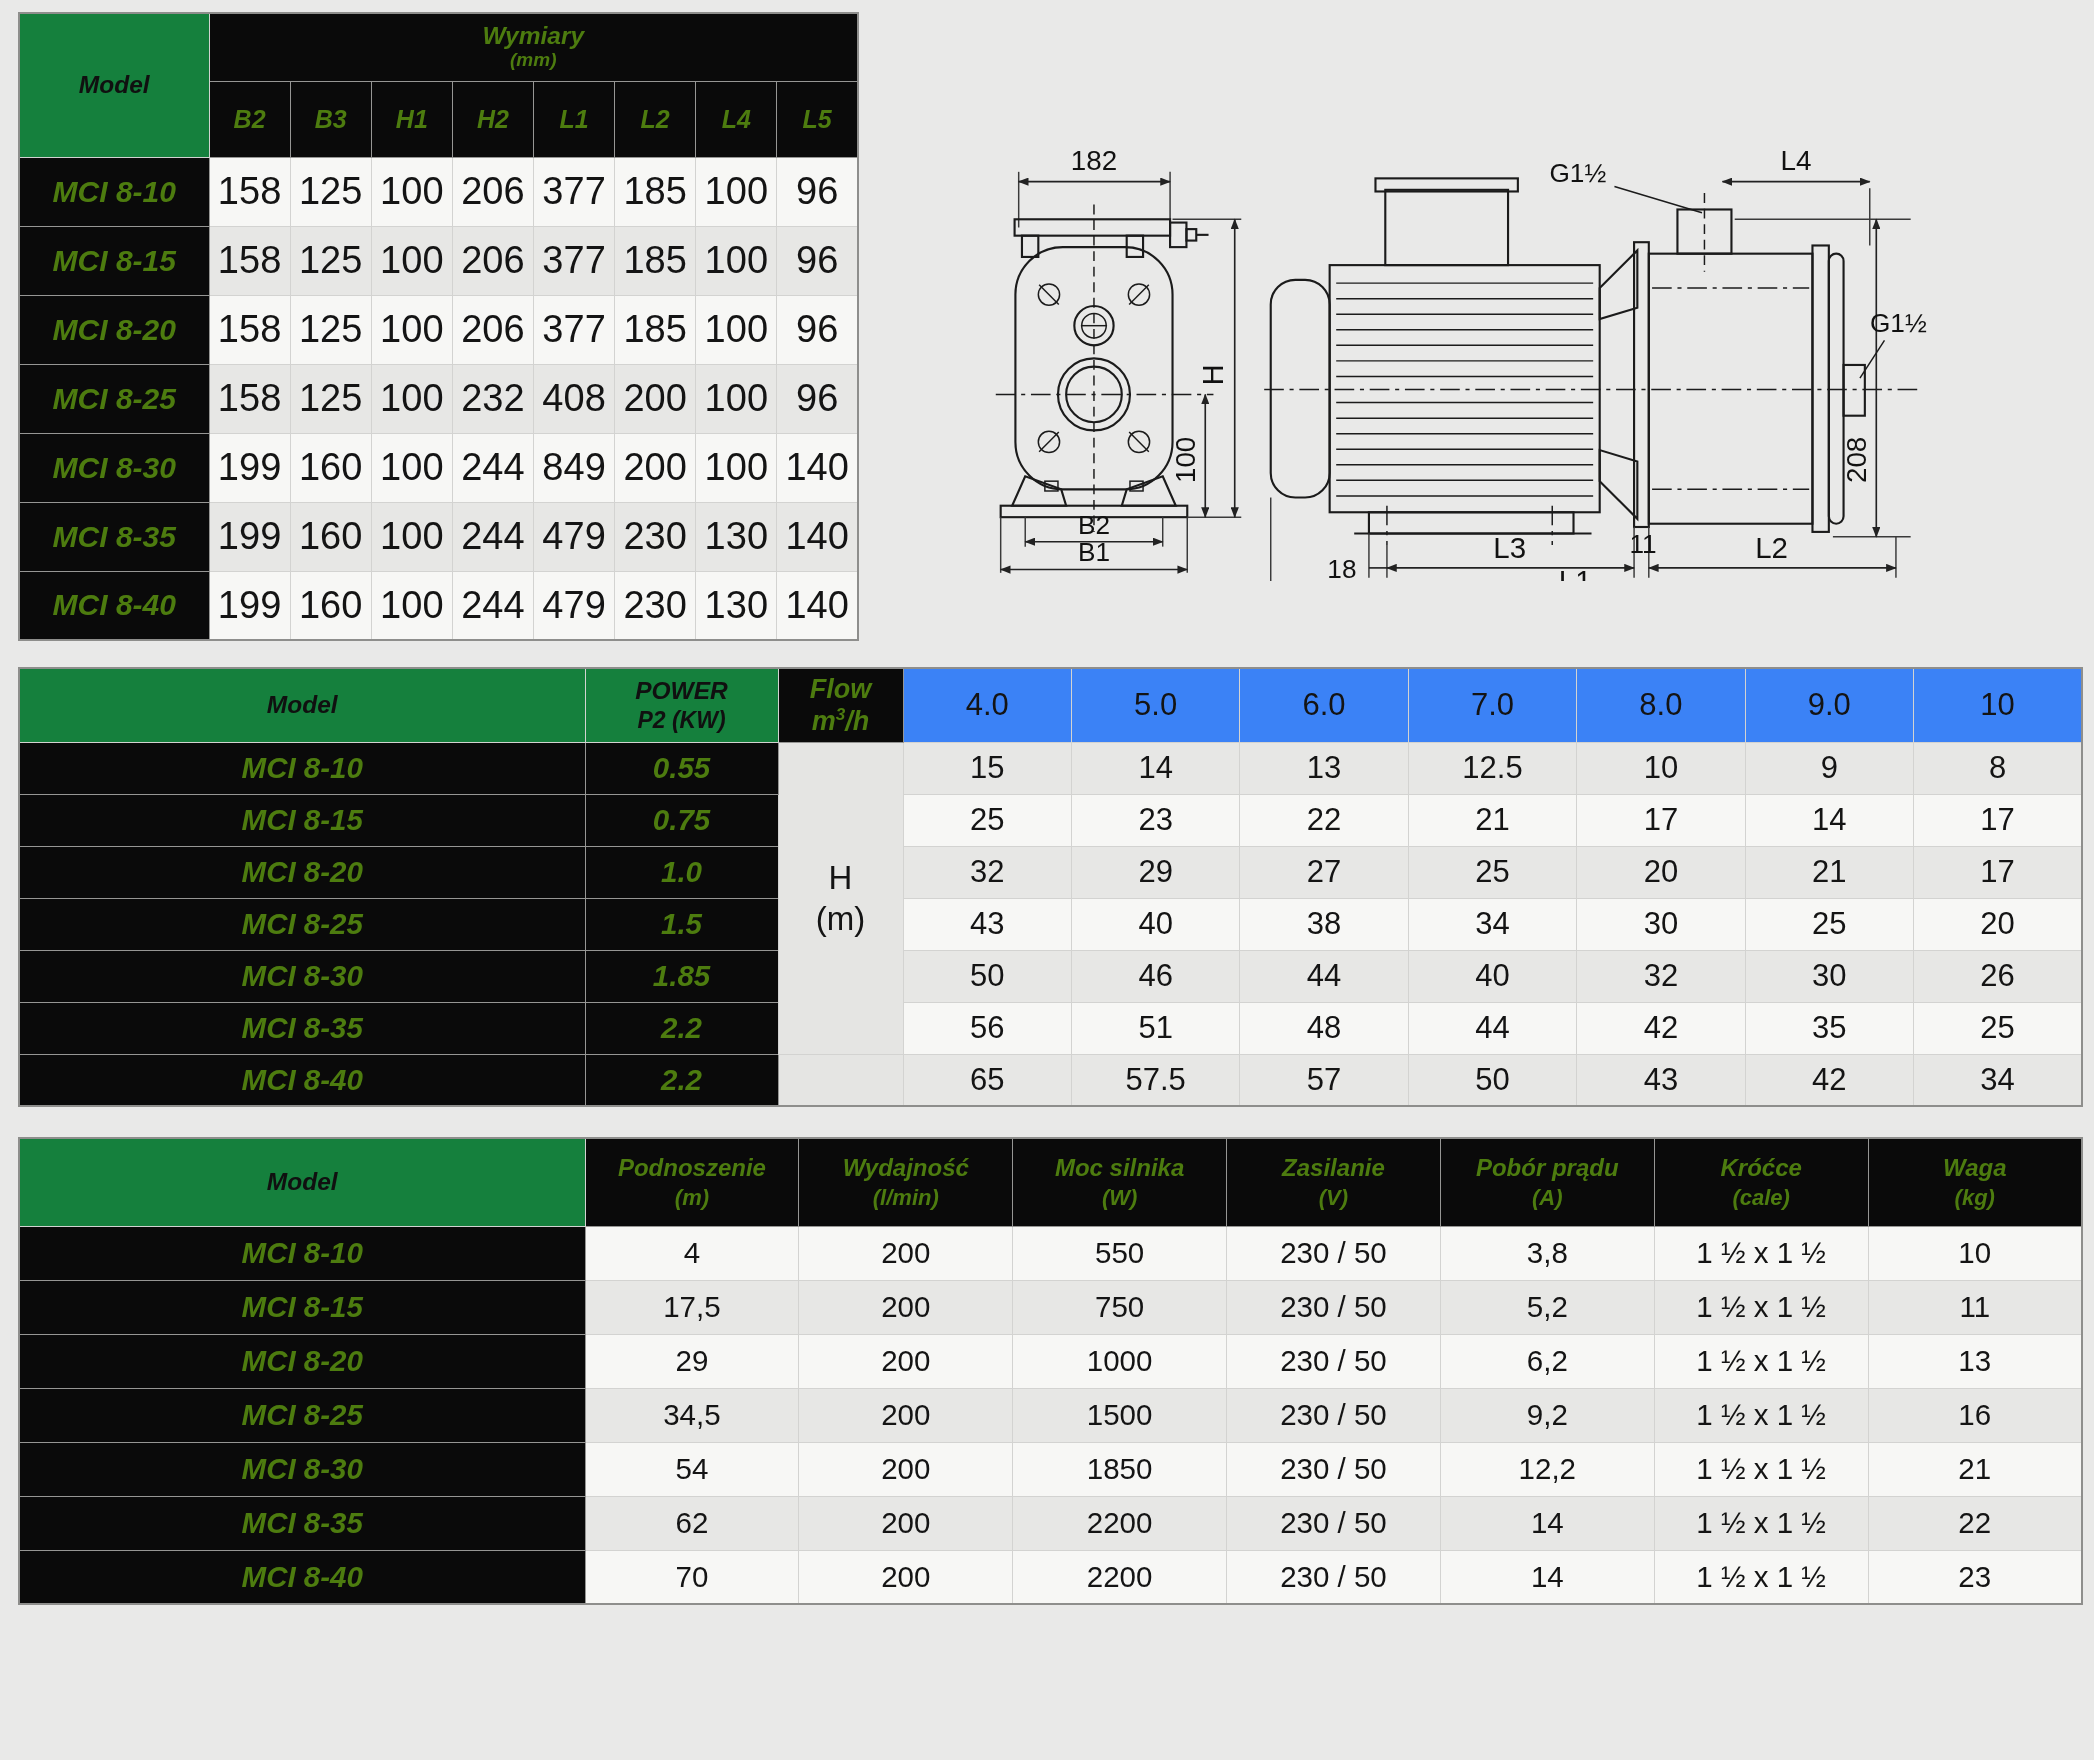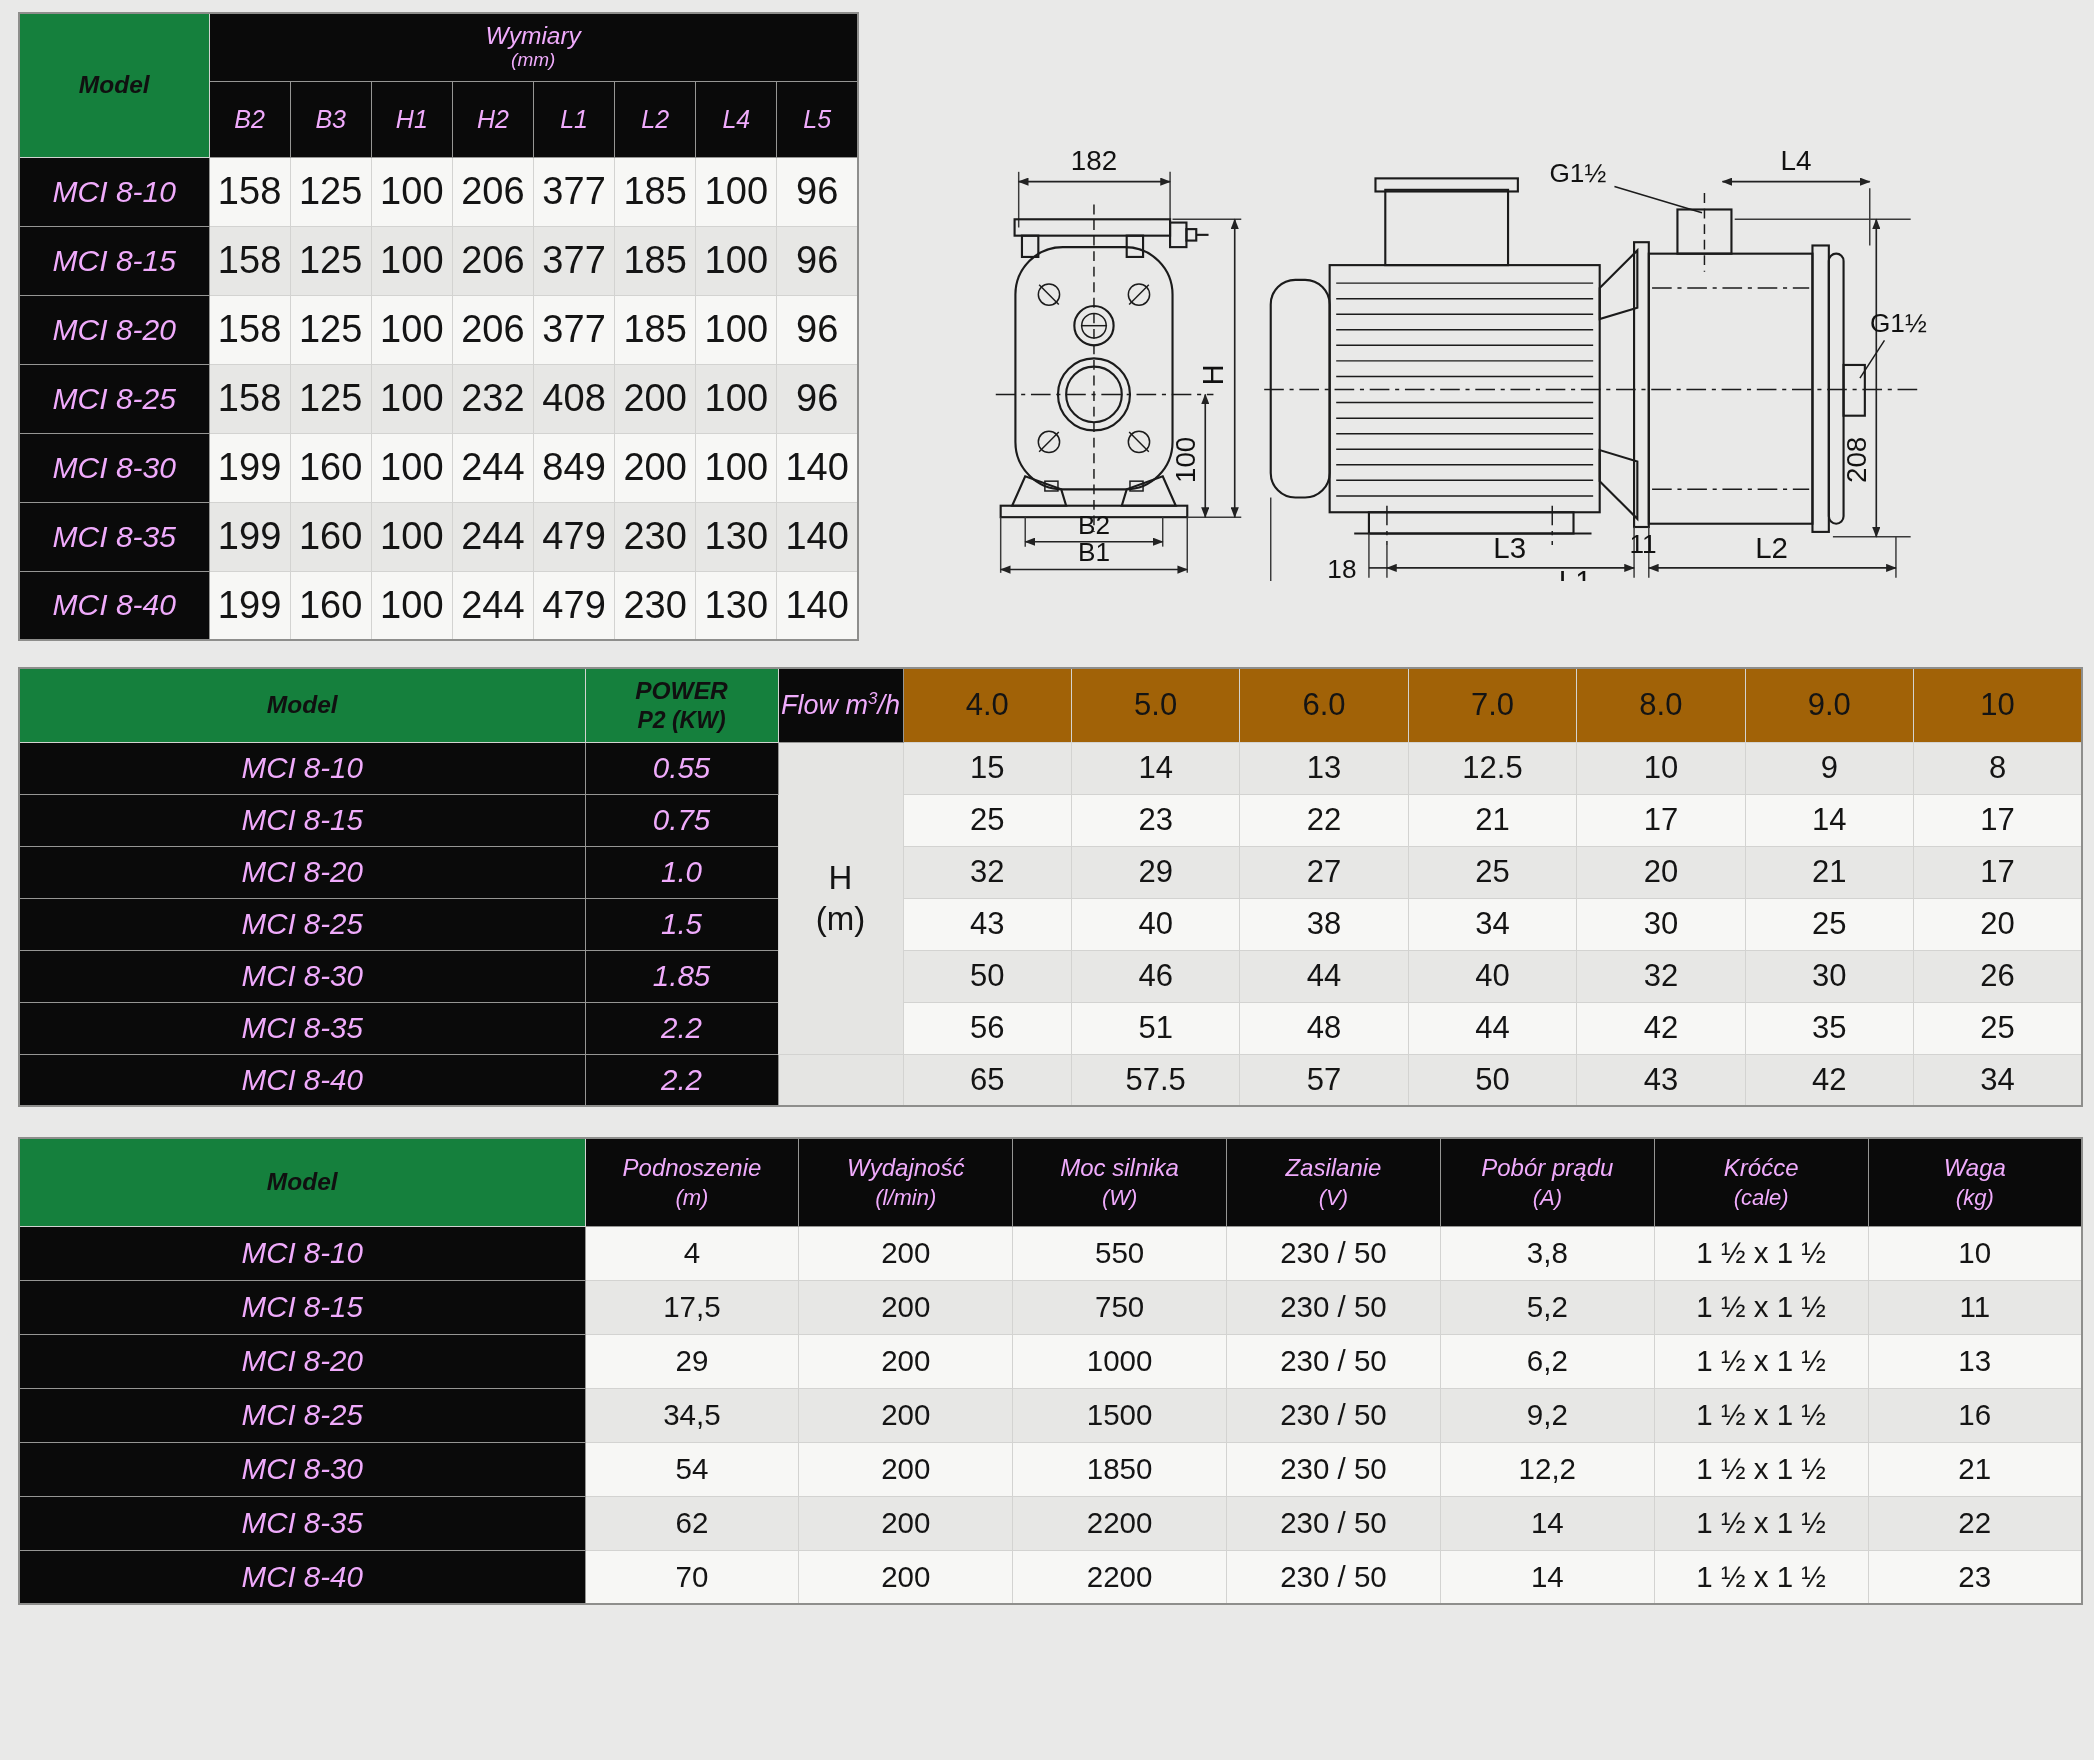--- a/index.html
+++ b/index.html
@@ -5,21 +5,21 @@
   html,body{margin:0;padding:0;}
   body{
     width:2095px;height:1760px;
     background:#e9e9e8;
     font-family:"Liberation Sans", sans-serif;
     position:relative;
     color:#141414;
   }
   table{border-collapse:collapse;table-layout:fixed;position:absolute;border:2.5px solid #8e8e8c;}
   td,th{border:1.6px solid #d3d3d1;text-align:center;vertical-align:middle;padding:0;overflow:hidden;}
-  .dark{background:#0a0a0a;color:#f0abfc;font-style:italic;font-weight:400;border-color:#969694;}
+  .dark{background:#0a0a0a;color:#4d7c0f;font-style:italic;font-weight:700;border-color:#969694;}
   .light-head{background:#15803d;color:#101010;font-style:italic;font-weight:700;font-size:24.5px;}
   .row-light{background:#f7f7f5;}
   .row-dark{background:#e7e7e5;}
   .val{font-weight:400;color:#141414;font-style:normal;}
 
   
   #dim-table{left:18px;top:11.5px;width:841px;}
   #dim-table .group-head{height:67px;font-size:24.5px;line-height:1.1;}
   #dim-table .group-head .sub{font-size:19px;}
   #dim-table .col-head{height:75px;font-size:25px;}
@@ -27,21 +27,21 @@
   #dim-body td.model-cell{font-size:30px;}
   #dim-body td.val{font-size:38px;}
 
   
   #perf-table{left:18px;top:667px;width:2065px;}
   #perf-table thead tr{height:74px;}
   #perf-table .two-line div{line-height:1.25;}
   #perf-table .power-head div:last-child{font-size:23px;}
   #perf-table .flow-head{font-size:27px;}
   #perf-table .flow-head sup{font-size:17px;}
-  #perf-table .flow-col{background:#a16207;font-size:31px;font-weight:400;font-style:normal;color:#141414;}
+  #perf-table .flow-col{background:#3b82f6;font-size:31px;font-weight:400;font-style:normal;color:#141414;}
   #perf-body tr{height:52px;}
   #perf-body td.model-cell{font-size:29.5px;}
   #perf-body td.power-value-cell{font-size:29.5px;}
   #perf-body td.val{font-size:31px;}
   #perf-table .h-unit-cell{background:#e5e5e3;font-size:33px;font-weight:400;font-style:normal;color:#141414;line-height:1.25;}
 
   
   #spec-table{left:18px;top:1137px;width:2065px;}
   #spec-table thead tr{height:88px;}
   #spec-table .spec-head div{line-height:1.3;}

